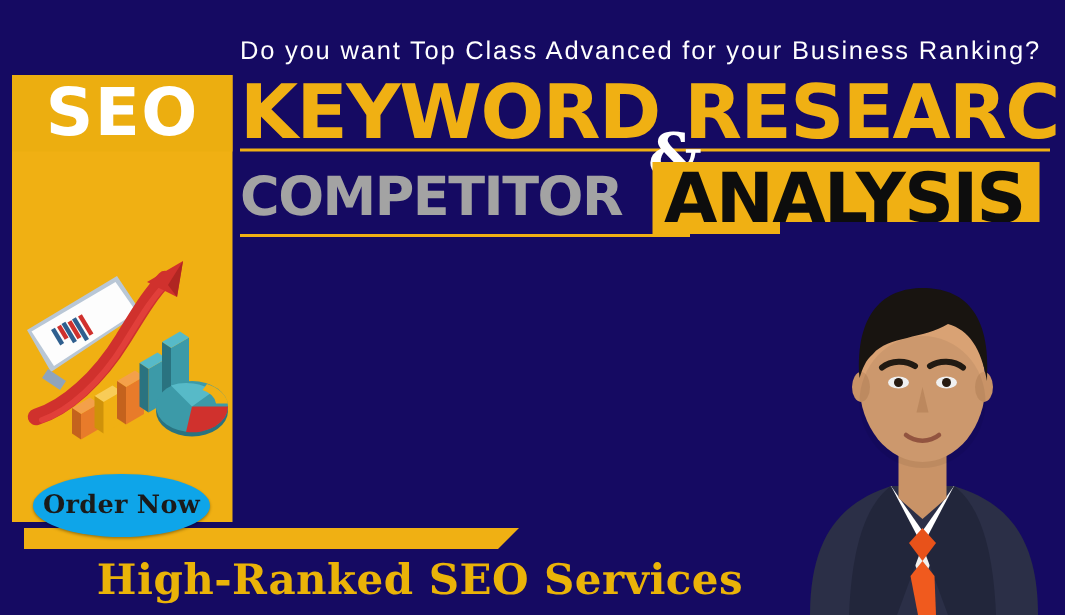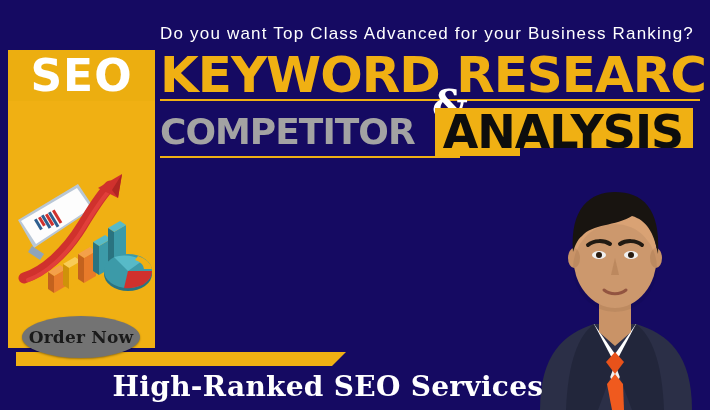--- a/index.html
+++ b/index.html
@@ -84,27 +84,27 @@
   }
   
   .bottom-gold{
     position:absolute;left:16px;top:352px;width:330px;height:14px;
     background:#f0b013;
     clip-path:polygon(0 0,100% 0,calc(100% - 14px) 100%,0 100%);
   }
   .bottom-title{
     position:absolute;left:0px;top:366px;width:560px;height:40px;
     display:flex;align-items:center;justify-content:center;
-    color:#ffffff;font-weight:bold;font-size:28px;
-    font-family:"DejaVu Serif", serif;letter-spacing:0.3px;padding-left:48px;
+    color:#eab308;font-weight:bold;font-size:28px;
+    font-family:"DejaVu Serif", serif;letter-spacing:0.3px;
   }
   
   .order-badge{
     position:absolute;left:22px;top:316px;width:118px;height:42px;
-    background:#737373;border-radius:50%/50%;
+    background:#0ea5e9;border-radius:50%/50%;
     display:flex;align-items:center;justify-content:center;
     box-shadow:0 1px 2px rgba(0,0,0,.35);
     text-align:right;
   }
   .order-badge span{
     color:#1a1a1a;font-weight:bold;font-size:17px;
     font-family:"DejaVu Serif", serif;letter-spacing:0.2px;
   }
   
   .chart-ill{position:absolute;left:14px;top:168px;width:146px;height:132px;}

